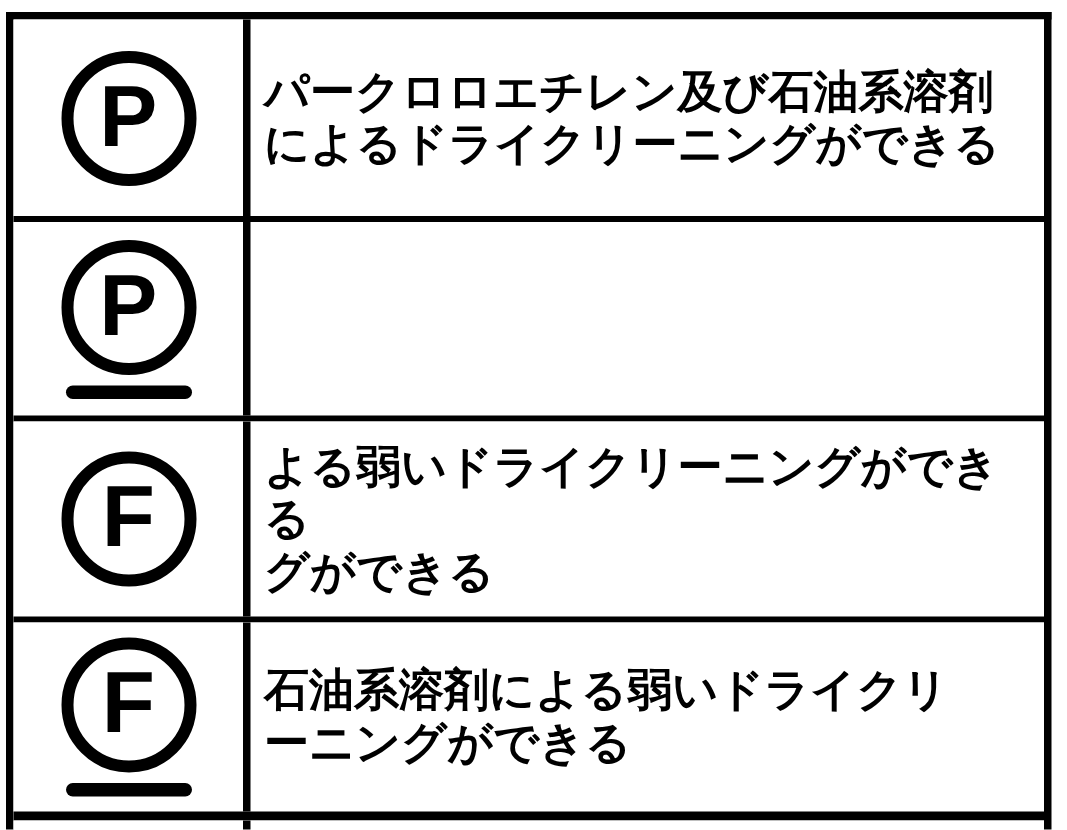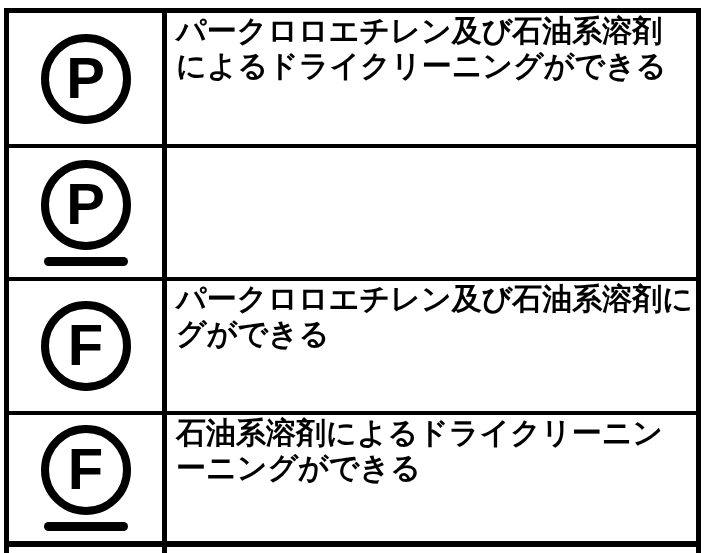--- a/index.html
+++ b/index.html
@@ -39,20 +39,21 @@
     flex: none;
     width: 153px;
     border-right: 5px solid #000000;
     display: flex;
     align-items: center;
     justify-content: center;
   }
   .text-cell {
     flex: 1;
     display: flex;
+    align-items: center;
     padding-left: 9px;
     padding-right: 0;
     overflow: hidden;
   }
   .desc {
     font-size: 30px;
     font-weight: bold;
     line-height: 35px;
     white-space: pre-line;
     letter-spacing: 0;
@@ -118,36 +119,36 @@
 
   <div class="row r3">
     <div class="icon-cell">
       <div class="symbol">
         <div class="circle">
           <span class="letter">F</span>
         </div>
       </div>
     </div>
     <div class="text-cell">
-      <div class="desc">パークロロエチレン及び石油系溶剤に
+      <div class="desc">よる弱いドライクリーニングができる
 グができる</div>
     </div>
   </div>
 
   <div class="row r4">
     <div class="icon-cell">
       <div class="symbol">
         <div class="circle">
           <span class="letter">F</span>
         </div>
         <div class="underbar"></div>
       </div>
     </div>
     <div class="text-cell">
-      <div class="desc">石油系溶剤によるドライクリーニン
+      <div class="desc">石油系溶剤による弱いドライクリ
 ーニングができる</div>
     </div>
   </div>
 
   <div class="row r5">
     <div class="icon-cell"></div>
     <div class="text-cell"></div>
   </div>
 
 </div>

